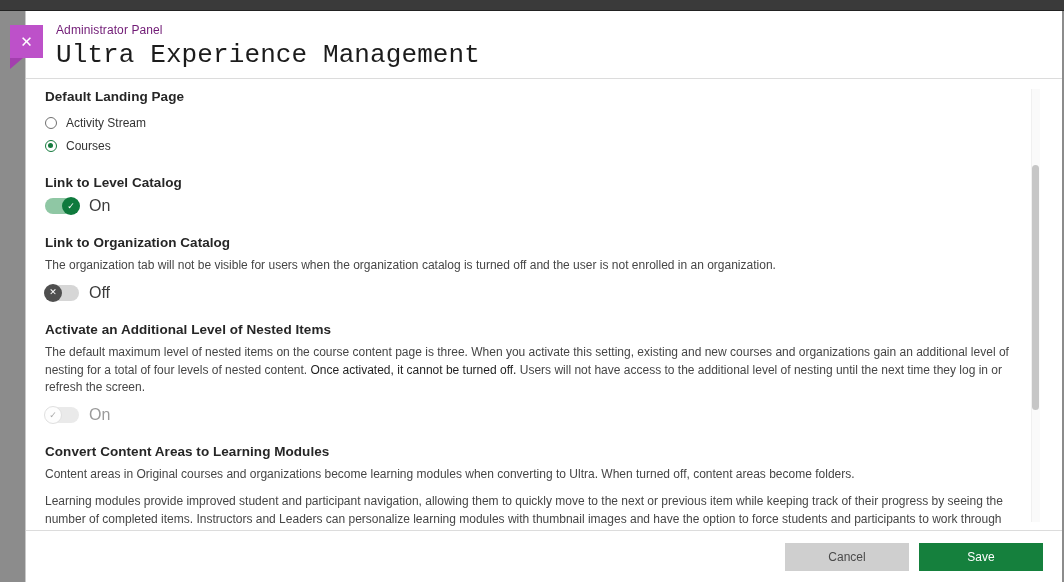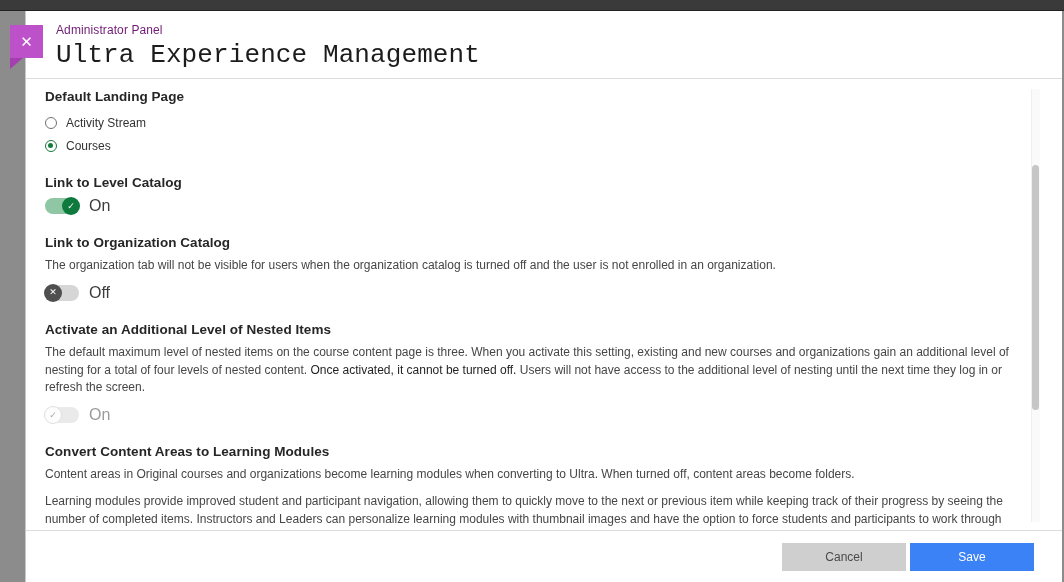--- a/index.html
+++ b/index.html
@@ -232,37 +232,37 @@
 
   
   #panel-footer {
     flex: 0 0 52px;
     height: 52px;
     border-top: 1px solid #dcdcdc;
     background: #ffffff;
     display: flex;
     align-items: center;
     justify-content: flex-end;
-    padding-right: 28px;
-    gap: 4px;
+    padding-right: 19px;
+    gap: 10px;
   }
   .btn {
     width: 124px;
     height: 28px;
     font-size: 12px;
     font-family: "Liberation Sans", sans-serif;
     border: none;
     cursor: pointer;
     display: flex;
     align-items: center;
     justify-content: center;
     padding: 0;
   }
   .btn-cancel { background: #cfcfcf; color: #4a4a4a; }
-  .btn-save   { background: #3b82f6; color: #ffffff; }
+  .btn-save   { background: #15803d; color: #ffffff; }
 </style>
 </head>
 <body>
 
 <div id="page">
 
   <div id="topbar"></div>
   <div id="backdrop-left"></div>
   <div id="backdrop-right"></div>
 

